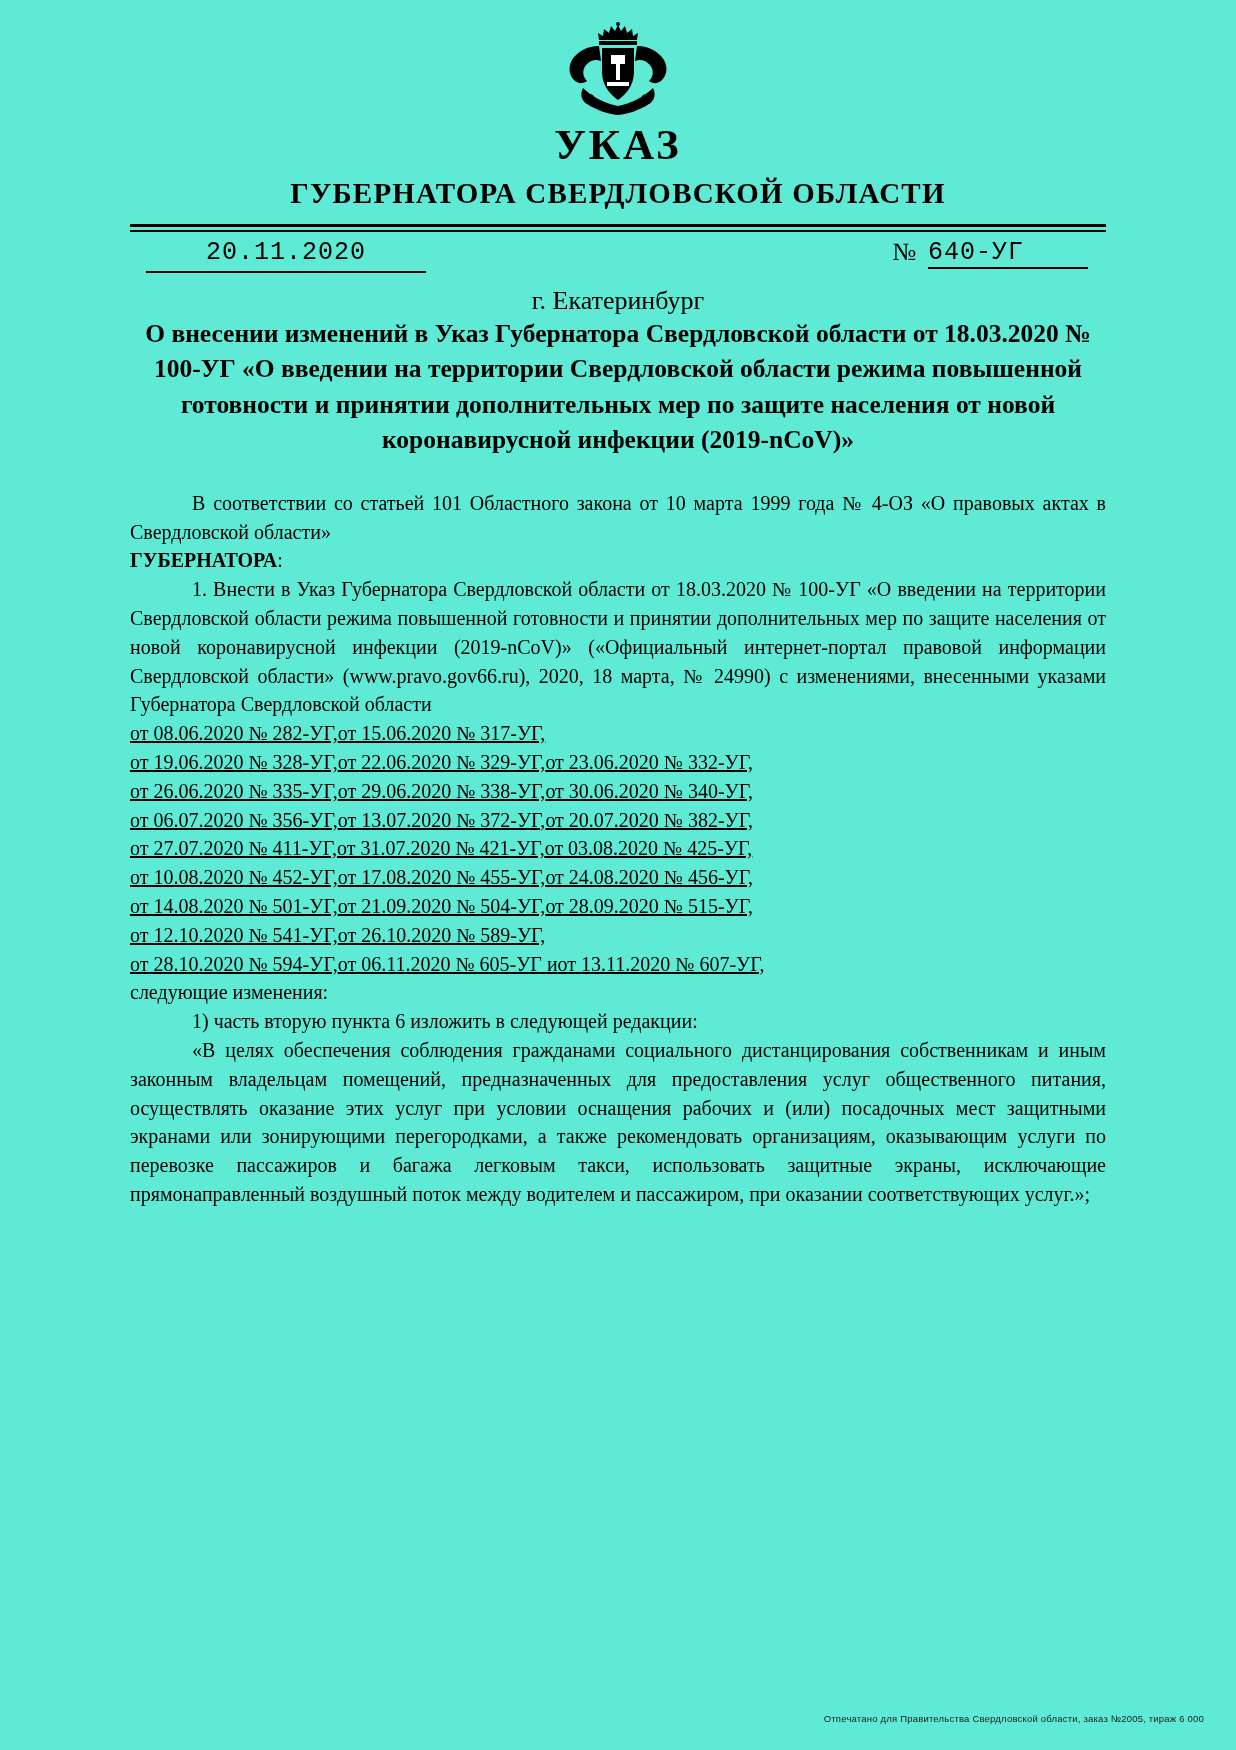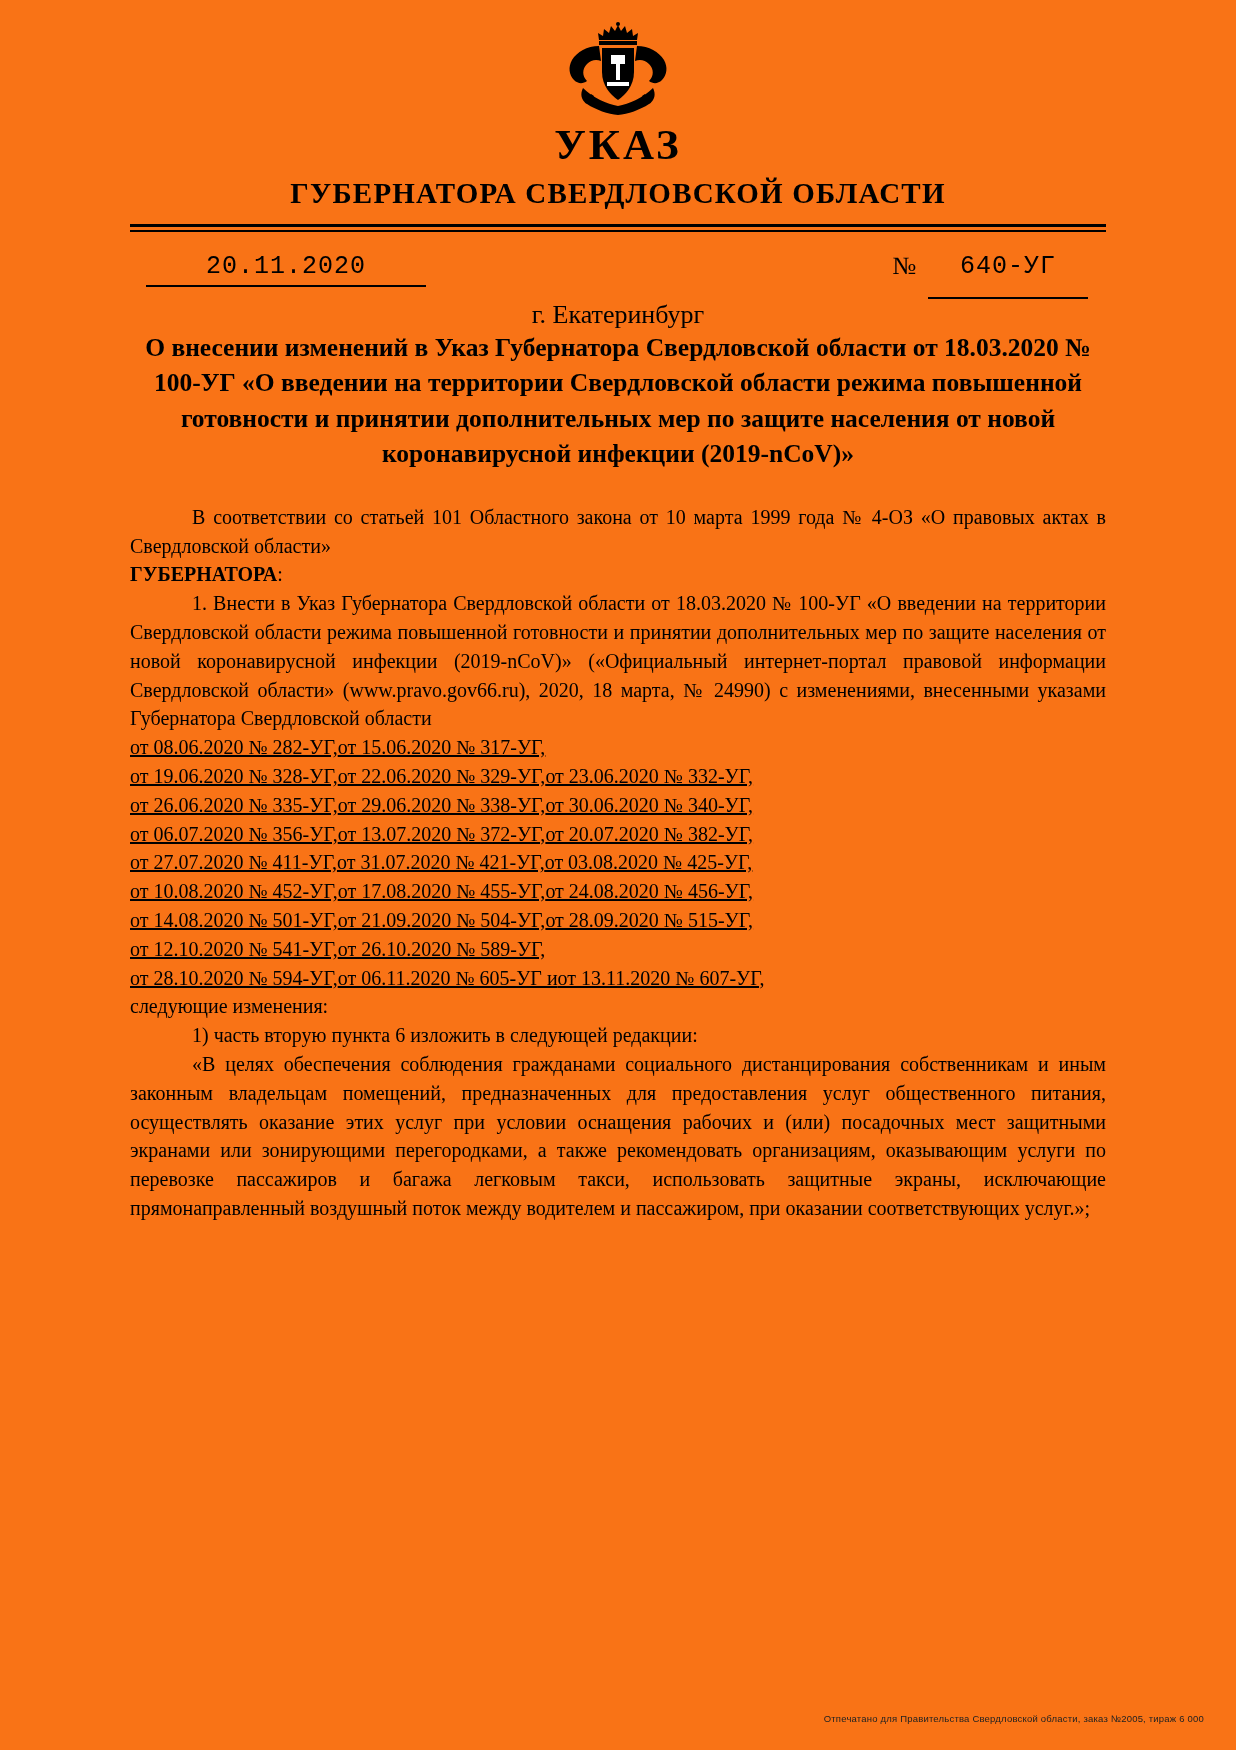--- a/index.html
+++ b/index.html
@@ -4,21 +4,21 @@
 <style>
   html, body {
     margin: 0;
     padding: 0;
     background: #ffffff;
   }
   .page {
     position: relative;
     width: 1236px;
     height: 1750px;
-    background: #f97316;
+    background: #5eead4;
     font-family: "Liberation Serif", serif;
     color: #000000;
     overflow: hidden;
   }
   .inner {
     position: absolute;
     left: 130px;
     top: 0;
     width: 976px;
   }
@@ -54,21 +54,20 @@
     margin-top: 14px;
     border-top: 3px solid #000;
     border-bottom: 2px solid #000;
     height: 3px;
   }
 
   
   .meta-row {
     position: relative;
     height: 46px;
-    margin-top: 14px;
   }
   .meta-date {
     position: absolute;
     left: 16px;
     top: 6px;
     width: 280px;
     text-align: center;
     font-family: "Liberation Mono", monospace;
     font-size: 25px;
     letter-spacing: 1px;
@@ -79,26 +78,26 @@
     position: absolute;
     right: 190px;
     top: 6px;
     font-size: 25px;
   }
   .meta-num-value {
     position: absolute;
     right: 18px;
     top: 6px;
     width: 160px;
-    text-align: center;
+    text-align: left;
     font-family: "Liberation Mono", monospace;
     font-size: 25px;
     letter-spacing: 1px;
     border-bottom: 2px solid #000;
-    padding-bottom: 16px;
+    padding-bottom: 0;
   }
   .city {
     text-align: center;
     font-size: 26px;
     margin-top: 8px;
   }
 
   
   .heading {
     text-align: center;

